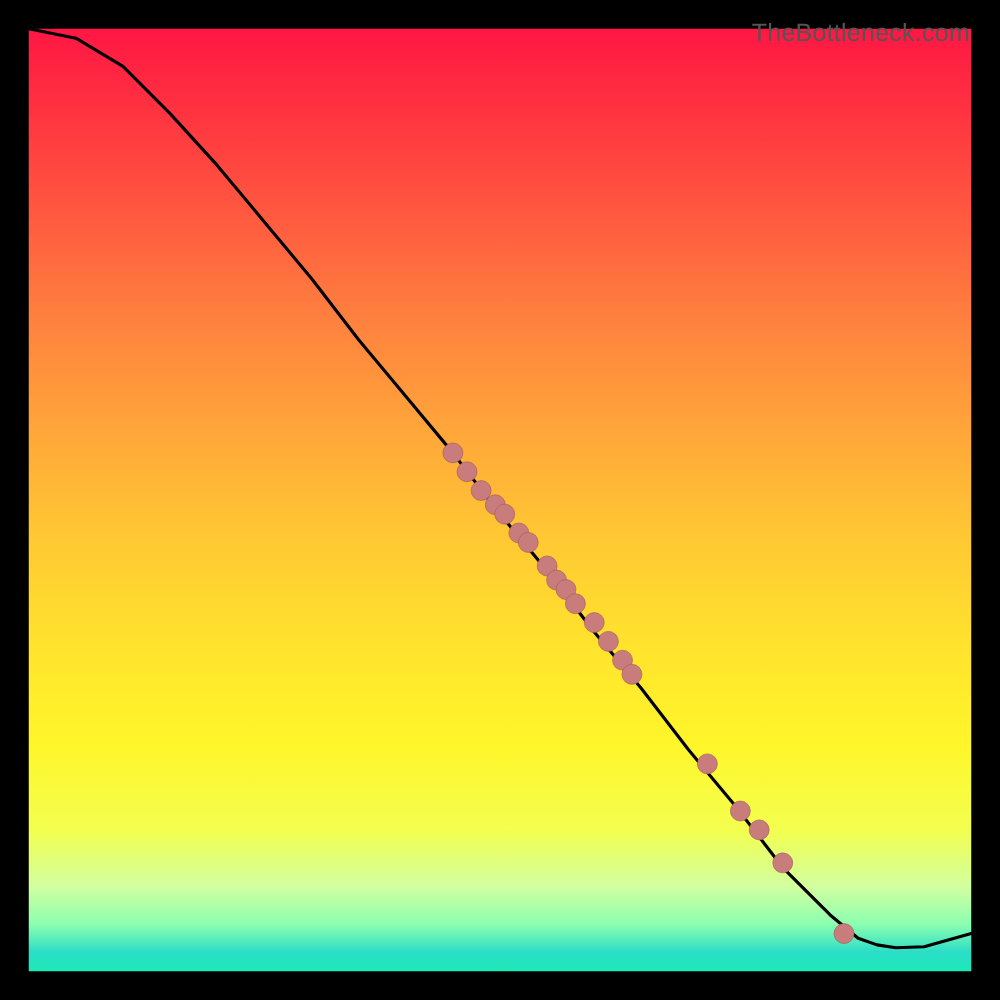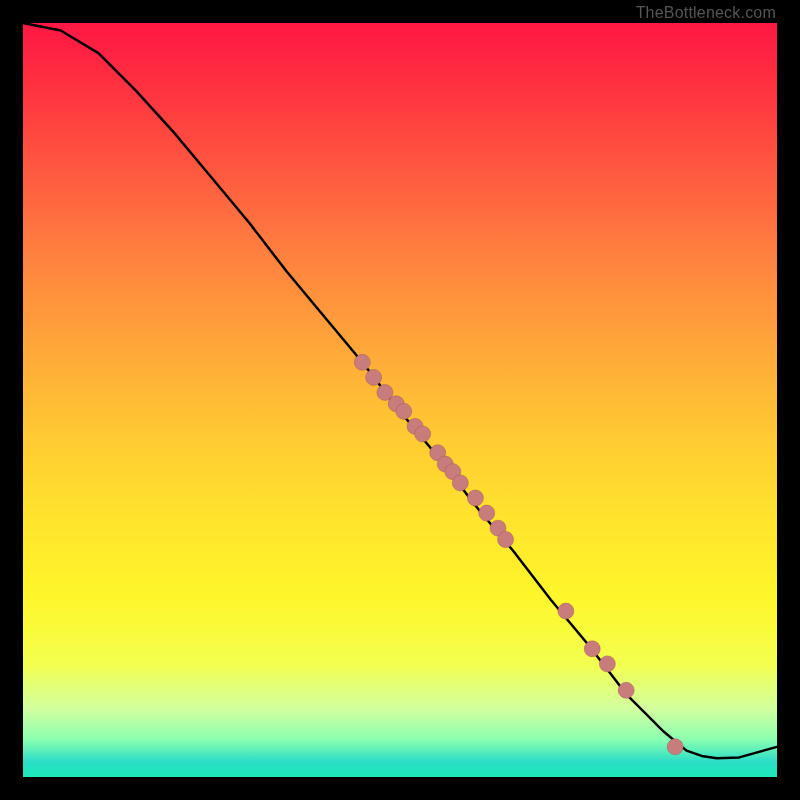--- a/index.html
+++ b/index.html
@@ -27,24 +27,24 @@
       #fff62a 76%,
       #f3ff4f 85%,
       #d2ffa0 91%,
       #8cffb0 95%,
       #2addc7 98%,
       #1de9b6 100%
     );
   }
   .attribution {
     position: absolute;
-    top: 4px;
+    top: 16px;
     right: 24px;
     color: #555555;
-    font-size: 16px;
+    font-size: 20px;
     font-weight: normal;
     letter-spacing: 0.2px;
   }
   svg.overlay {
     position: absolute;
     left: 23px;
     top: 23px;
     width: 754px;
     height: 754px;
     overflow: visible;

